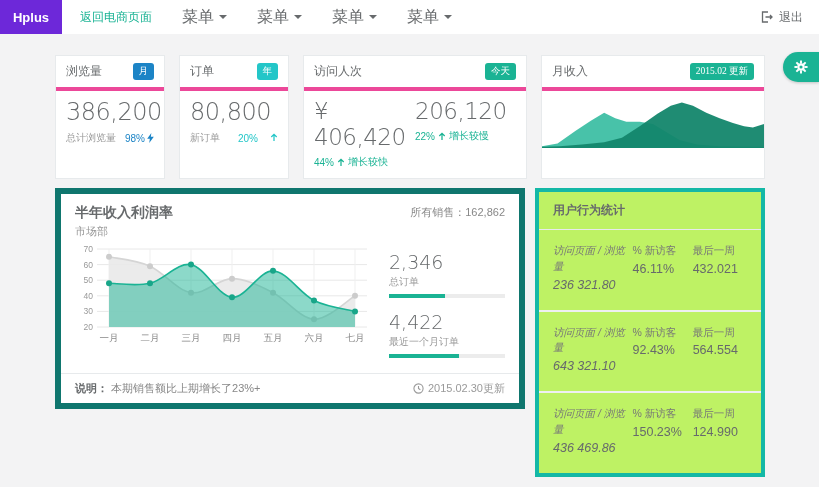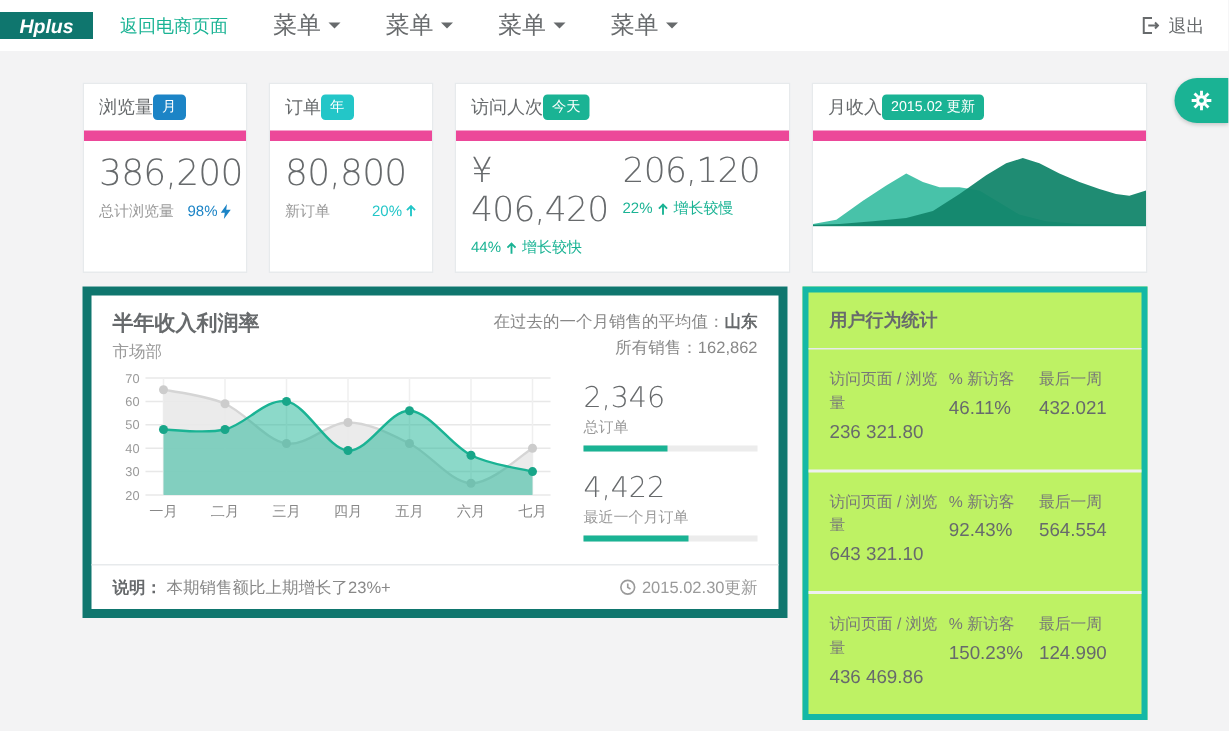--- a/index.html
+++ b/index.html
@@ -5,47 +5,47 @@
   * { box-sizing: border-box; margin: 0; padding: 0; }
   html,body { width:819px; height:487px; overflow:hidden; }
   body {
     background:#f3f3f4;
     font-family:"Liberation Sans", sans-serif;
     font-size:12px; color:#676a6c;
     position:relative;
   }
   
   .navbar { height:34px; background:#fff; display:flex; align-items:center; }
-  .brand { width:62px; height:18px; background:#0f766e; color:#fff; font-weight:bold;
-           font-size:13px; display:flex; align-items:center; justify-content:center; cursor:pointer;font-style:italic; }
+  .brand { width:62px; height:34px; background:#6d28d9; color:#fff; font-weight:bold;
+           font-size:13px; display:flex; align-items:center; justify-content:center; cursor:pointer; }
   .home-link { color:#1ab394; margin-left:18px; font-size:12px; cursor:pointer; }
   .menu-item { color:#676a6c; margin-left:30px; font-size:16px; display:flex; align-items:center; gap:5px; cursor:pointer; }
   .caret { width:0; height:0; border-left:4px solid transparent; border-right:4px solid transparent; border-top:4px solid #676a6c; }
   .logout { margin-left:auto; margin-right:16px; display:flex; align-items:center; gap:6px; color:#676a6c; cursor:pointer; }
   
   .settings-btn { position:absolute; right:0; top:52px; width:36px; height:30px; background:#1ab394;
                   border-radius:17px 0 0 17px; display:flex; align-items:center; justify-content:center;
                   cursor:pointer; z-index:10; box-shadow:0 1px 3px rgba(0,0,0,.2); }
   
   .content { margin:0 54px 0 55px; }
   .stat-row { display:flex; gap:14px; margin-top:21px; }
   .card { background:#fff; border:1px solid #e7eaec; }
   .card-sm { width:110px; }
   .card-lg { flex:1; }
-  .card-head { display:flex; justify-content:flex-start; align-items:center;
-               padding:7px 10px; border-bottom:7px solid #ec4899; font-size:12px; color:#676a6c; }
+  .card-head { display:flex; justify-content:space-between; align-items:center;
+               padding:7px 10px; border-bottom:4px solid #ec4899; font-size:12px; color:#676a6c;font-family:Liberation Serif, serif; }
   .badge { color:#fff; font-size:9.5px; padding:2px 6px; border-radius:3px; white-space:nowrap; }
   .card-body { padding:7px 10px 9px; }
   .big-num { font-size:24px; font-weight:200; color:#676a6c; letter-spacing:-.5px;
              font-family:"DejaVu Sans","Liberation Sans",sans-serif; }
   .mid-num { font-size:23px; font-weight:200; color:#676a6c; letter-spacing:-.5px;
              font-family:"DejaVu Sans","Liberation Sans",sans-serif; }
   .card-foot { display:flex; justify-content:space-between; align-items:center; font-size:10px; color:#9a9a9a; margin-top:5px; }
   .pct-blue { color:#1c84c6; display:flex; align-items:center; gap:2px; }
-  .pct-cyan { color:#23c6c8; display:flex; align-items:flex-start; gap:2px; }
+  .pct-cyan { color:#23c6c8; display:flex; align-items:flex-start; gap:12px; }
   .pct-green { color:#1ab394; display:flex; align-items:center; gap:3px; font-size:10px; margin-top:5px; }
   .visits-body { display:flex; }
   .visits-body .half { flex:1; }
   .mini-chart-wrap { height:57px; overflow:hidden; }
   .mini-chart-wrap svg { display:block; width:100%; height:57px; }
   
   .mid-row { display:flex; gap:10px; margin-top:9px; align-items:flex-start; }
   .chart-panel { width:470px; background:#fff; border:6px solid #0f766e; }
   .chart-head { padding:10px 14px 0; display:flex; justify-content:space-between; }
   .chart-title { font-size:14px; font-weight:bold; color:#676a6c; }
@@ -62,21 +62,21 @@
   .pbar i { display:block; height:4px; background:#1ab394; }
   .chart-foot { border-top:1px solid #e7eaec; padding:7px 14px; display:flex;
                 justify-content:space-between; align-items:center; font-size:11px; color:#888; }
   .chart-foot b { color:#676a6c; }
   .updated { display:flex; align-items:center; gap:4px; color:#9a9a9a; }
   
   .behavior-panel { flex:1; background:#bef264; border:4px solid #14b8a6; }
   .bp-title { padding:10px 14px; border-bottom:1px solid #e7eaec; font-weight:bold; font-size:12px; color:#676a6c; }
   .bp-row { padding:13px 14px 18px; border-bottom:2px solid #eef0f1; display:flex; }
   .bp-row:last-child { border-bottom:none; }
-  .bp-col1 { width:41%; }
+  .bp-col1 { width:41%;font-style:italic; }
   .bp-col2 { width:31%; }
   .bp-col3 { width:28%; }
   .bp-label { font-size:10.5px; color:#777; line-height:1.5; }
   .bp-value { font-size:12.5px; color:#676a6c; margin-top:3px; }
   
   .table-panel { margin-top:13px; background:#fff; border:1px solid #e7eaec; }
   .tp-head { padding:9px 14px; border-bottom:1px solid #e7eaec; display:flex; justify-content:space-between; align-items:center; }
   .tp-title { font-weight:bold; font-size:12px; color:#676a6c; }
 </style>
 </head>
@@ -214,23 +214,20 @@
 
   <div class="mid-row">
 
     <div class="chart-panel">
       <div class="chart-head">
         <div>
           <div class="chart-title">半年收入利润率</div>
           <div class="chart-sub">市场部</div>
         </div>
         <div class="meta">
-          <div>
-            <span>在过去的一个月销售的平均值：</span><b>山东</b>
-          </div>
           <div>
             <span>所有销售：</span><span>162,862</span>
           </div>
         </div>
       </div>
       <div class="chart-body">
         <svg id="main-chart" class="main-chart" viewBox="0 0 298 104">
             <line x1="22" y1="84" x2="292" y2="84" stroke="#e8e8e8" stroke-width="1"></line>
             <text x="18" y="87" font-size="8.5" fill="#999" text-anchor="end" font-family="Liberation Sans, sans-serif">20</text>
             <line x1="22" y1="68.4" x2="292" y2="68.4" stroke="#e8e8e8" stroke-width="1"></line>

